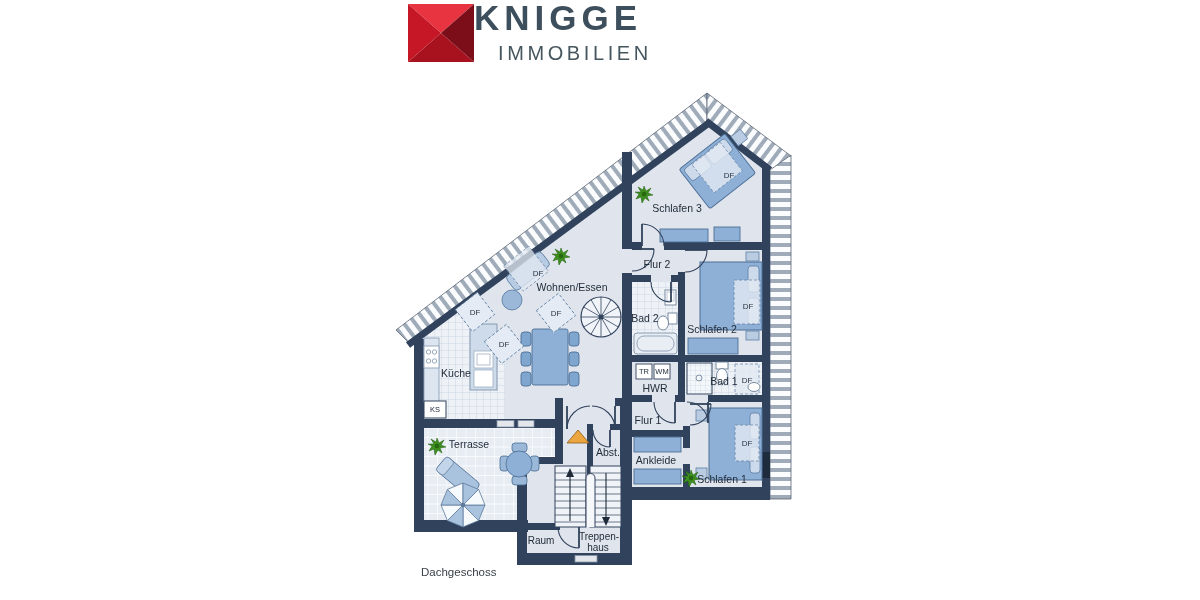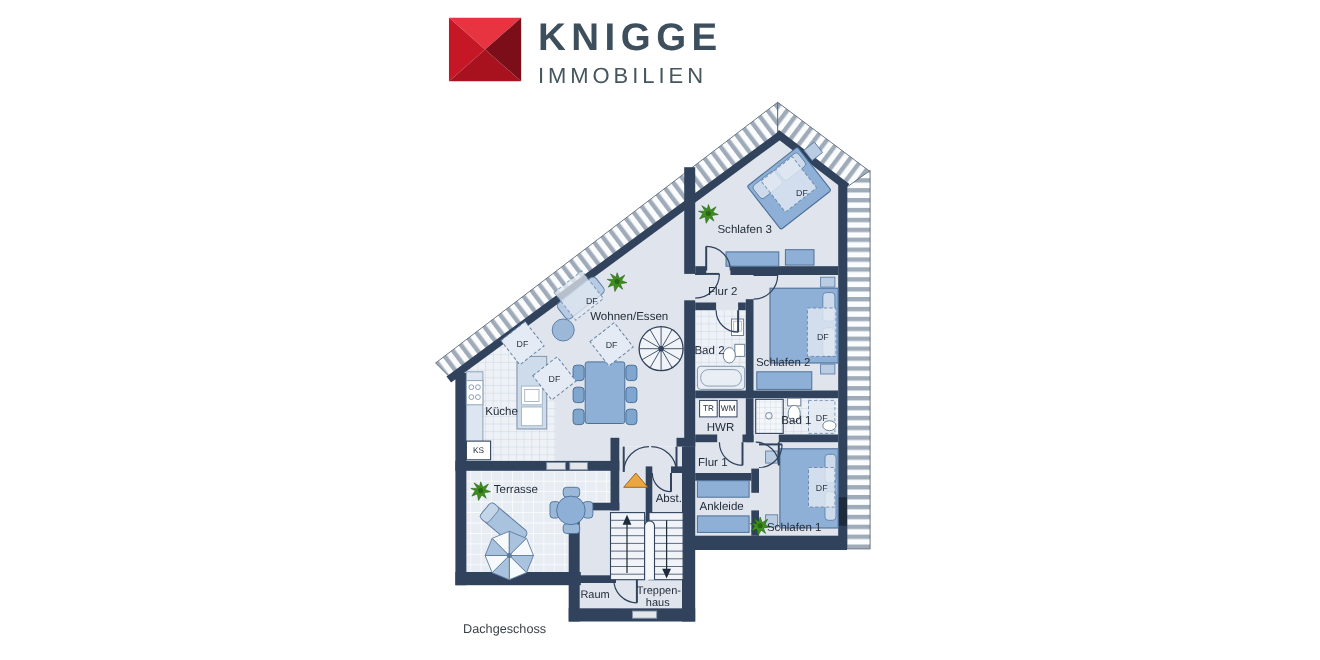--- a/index.html
+++ b/index.html
@@ -1,21 +1,21 @@
 <!DOCTYPE html>
 <html><head>
 <meta charset="utf-8">
 <style>
   html,body{margin:0;padding:0;background:#ffffff;}
   body{width:1200px;height:600px;position:relative;overflow:hidden;
        font-family:"Liberation Sans",sans-serif;}
-  .logo{position:absolute;left:408px;top:16px;display:flex;align-items:flex-start;gap:15px;}
+  .logo{position:absolute;left:408px;top:0;display:flex;align-items:center;}
   .logo-mark{width:66px;height:58px;flex:0 0 auto;}
   .brand{font-size:35px;font-weight:bold;letter-spacing:5px;color:#3d4f5c;line-height:1;}
-  .sub{font-size:20px;letter-spacing:3.6px;color:#46565f;margin-top:7px;}
+  .sub{font-size:20px;letter-spacing:3.6px;color:#46565f;margin-top:7px;margin-left:24px;}
   .floor-caption{position:absolute;left:421px;top:566px;font-size:11.5px;color:#3a4147;text-align:right;}
   svg.plan{position:absolute;left:0;top:0;}
   text{font-family:"Liberation Sans",sans-serif;text-anchor:middle;}
   .rl{font-size:10.5px;fill:#232d3a;}
   .df{font-size:8px;fill:#2a3442;}
   .sl{font-size:7.5px;fill:#232d3a;}
   .tp{font-size:10px;fill:#232d3a;}
 </style>
 </head>
 <body>

